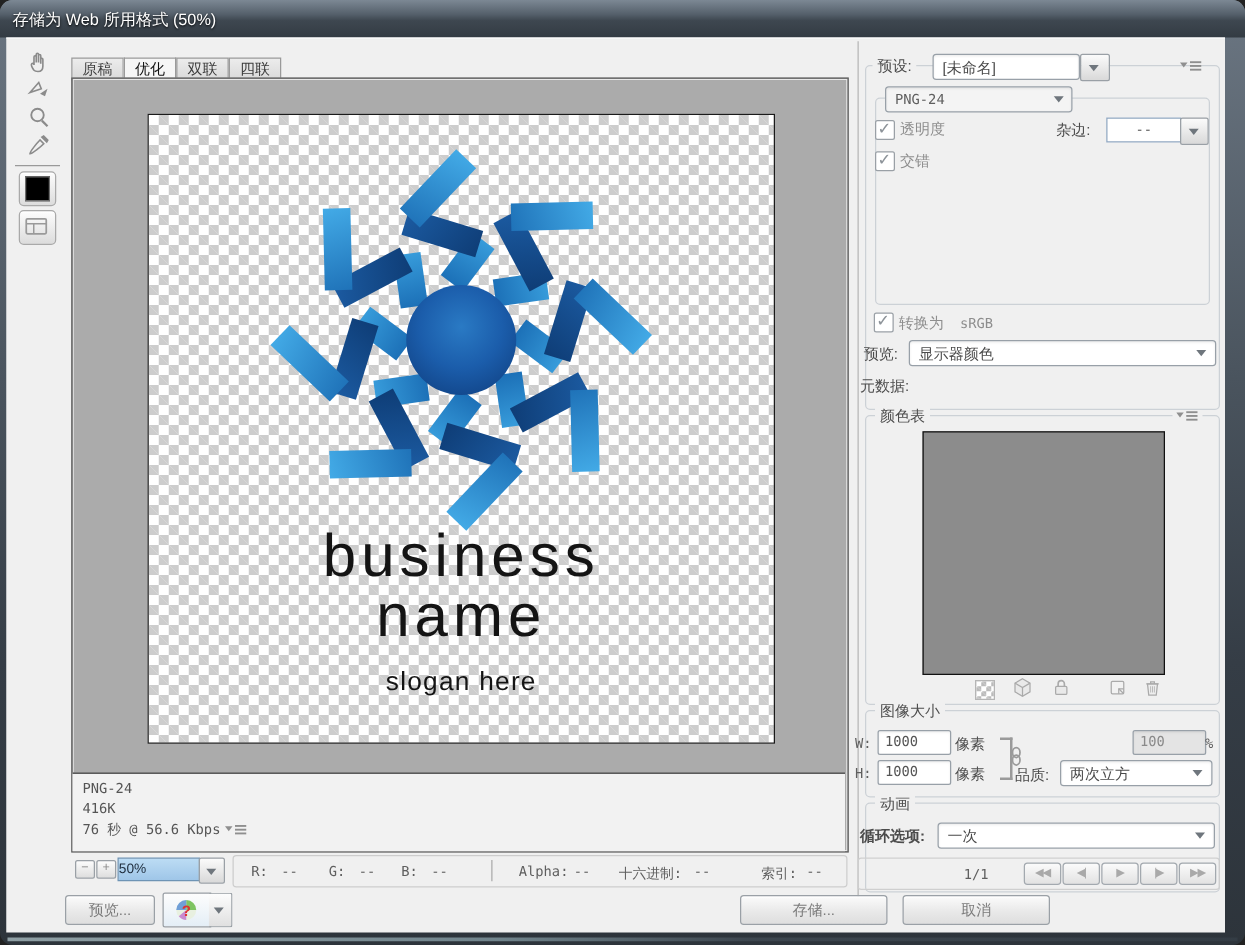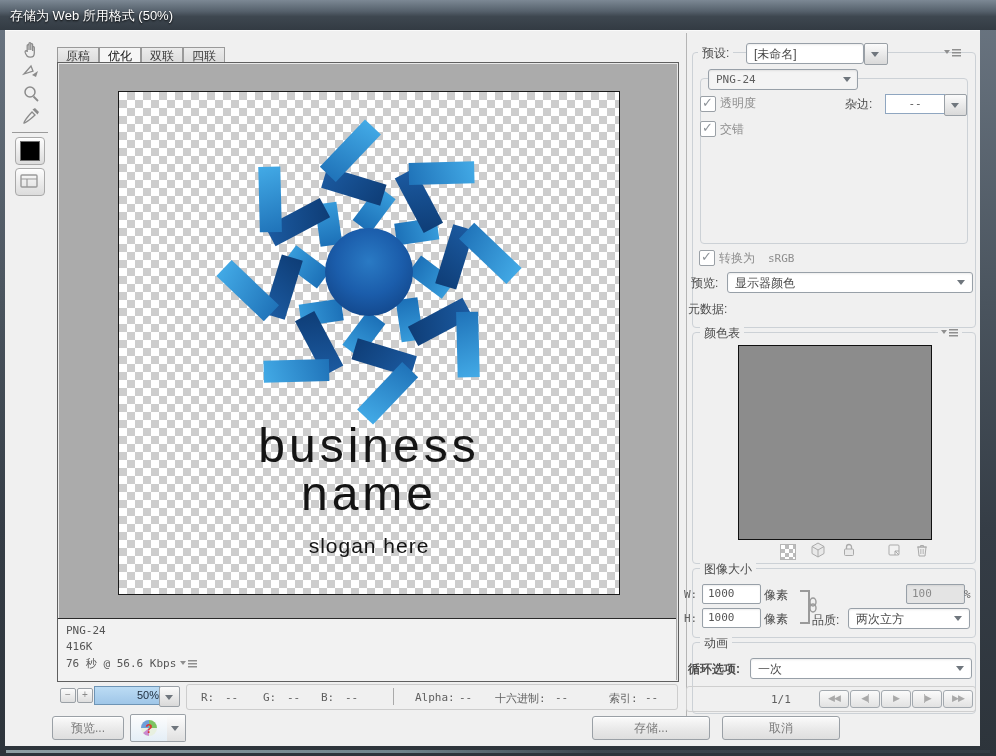--- a/index.html
+++ b/index.html
@@ -1,17 +1,17 @@
 <!DOCTYPE html>
 <html><head>
 <meta charset="utf-8">
 <style>
   html,body{margin:0;padding:0;background:#222;}
   #stage{position:relative;width:996px;height:756px;font-family:"Liberation Sans","DejaVu Sans",sans-serif;overflow:hidden;
-         background:linear-gradient(180deg,#6b7682,#4a545e 40%,#353d46 70%,#2d343b);}
+         background:linear-gradient(180deg,#6b7682,#4a545e 40%,#353d46 70%,#2d343b);border-radius:10px;}
   .abs{position:absolute;}
   
   #titlebar{left:0;top:0;width:996px;height:30px;
     background:linear-gradient(180deg,#7c8894 0%,#55606b 38%,#3e4750 55%,#333b43 100%);}
   #titletext{left:10px;top:7px;font-size:13px;color:#fff;text-shadow:0 1px 2px #000;}
   
   #client{left:5px;top:30px;width:975px;height:715px;background:#f0f0f0;border-top:1px solid #fafafa;}
   
   .tool{width:20px;height:20px;}
   .tool svg{display:block;}
@@ -161,21 +161,21 @@
             <rect x="8" y="1" width="9" height="1.5" fill="#8f8f8f"></rect>
             <rect x="8" y="4" width="9" height="1.5" fill="#8f8f8f"></rect>
             <rect x="8" y="7" width="9" height="1.5" fill="#8f8f8f"></rect>
           </svg>
         </div>
     </div>
   </div>
 
   <div class="abs mini" style="left:60px;top:688px;width:14px;height:13px;">−</div>
   <div class="abs mini" style="left:77px;top:688px;width:14px;height:13px;">+</div>
-  <div class="abs" style="left:94px;top:686px;width:64px;height:17px;background:linear-gradient(#bcdcf4,#9fc6e8);border:1px solid #6e94b5;font-size:11px;color:#1d2c3c;text-align:right;line-height:17px;">50%</div>
+  <div class="abs" style="left:94px;top:686px;width:64px;height:17px;background:linear-gradient(#bcdcf4,#9fc6e8);border:1px solid #6e94b5;font-size:11px;color:#1d2c3c;text-align:left;line-height:17px;">50%</div>
   <div class="abs arrbtn" style="left:159px;top:686px;width:19px;height:19px;">
       <span class="tri" style="left:5px;top:8px;"></span>
     </div>
 
   <div class="abs" style="left:186px;top:684px;width:490px;height:24px;border:1px solid #cdcdcd;border-radius:3px;">
     <span class="abs mono" style="left:14px;top:6px;">R:</span>
     <span class="abs mono" style="left:38px;top:6px;">--</span>
     <span class="abs mono" style="left:76px;top:6px;">G:</span>
     <span class="abs mono" style="left:100px;top:6px;">--</span>
     <span class="abs mono" style="left:134px;top:6px;">B:</span>

